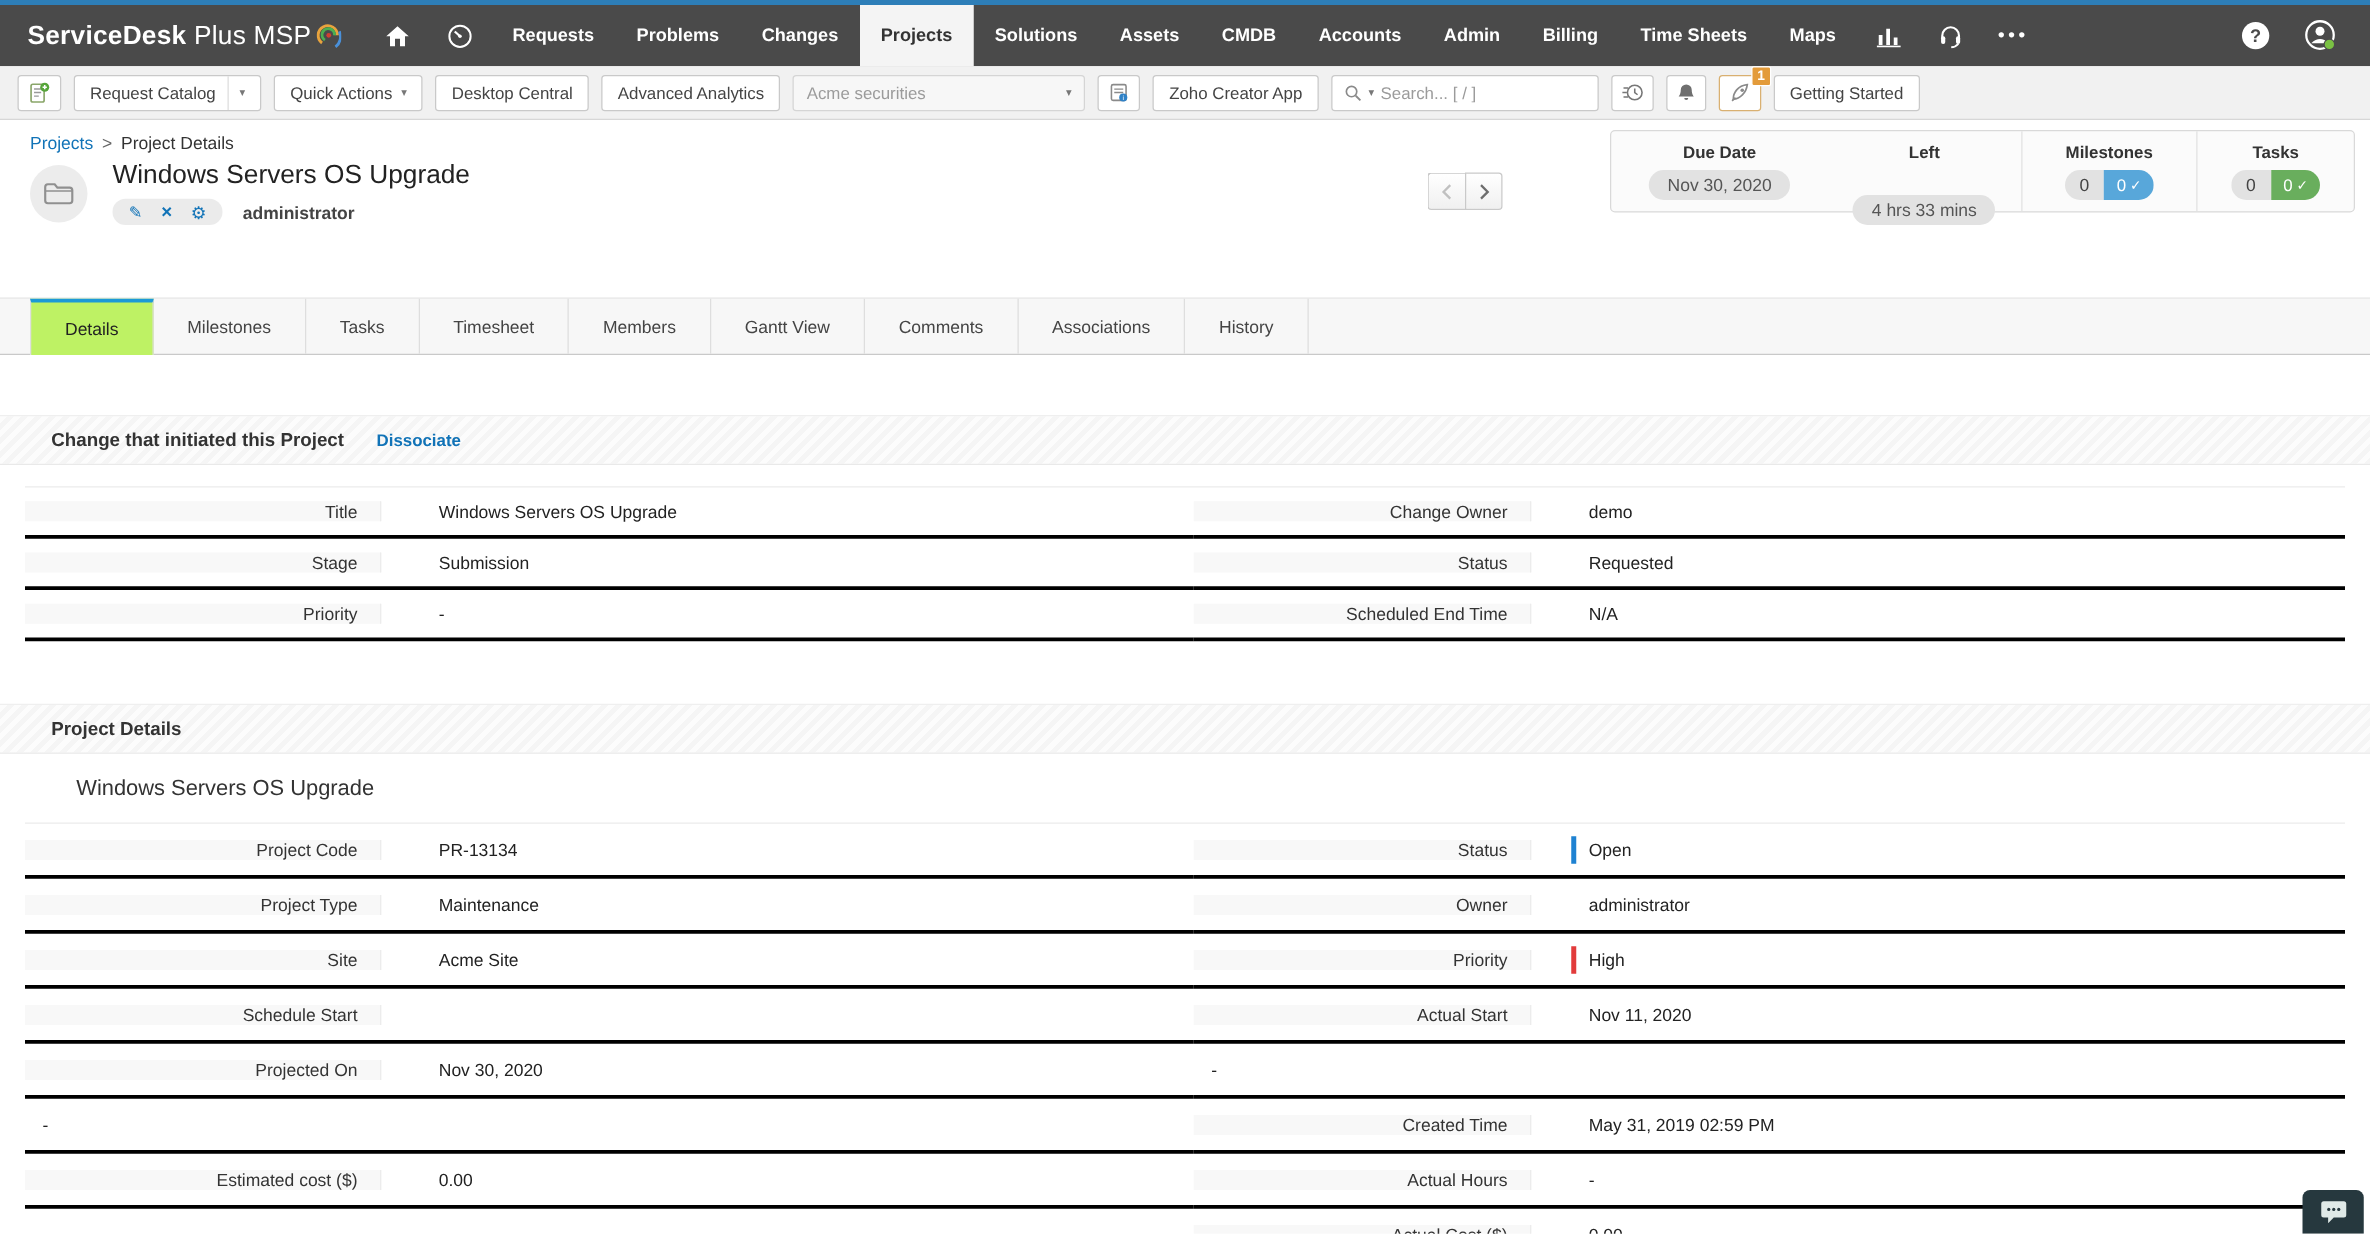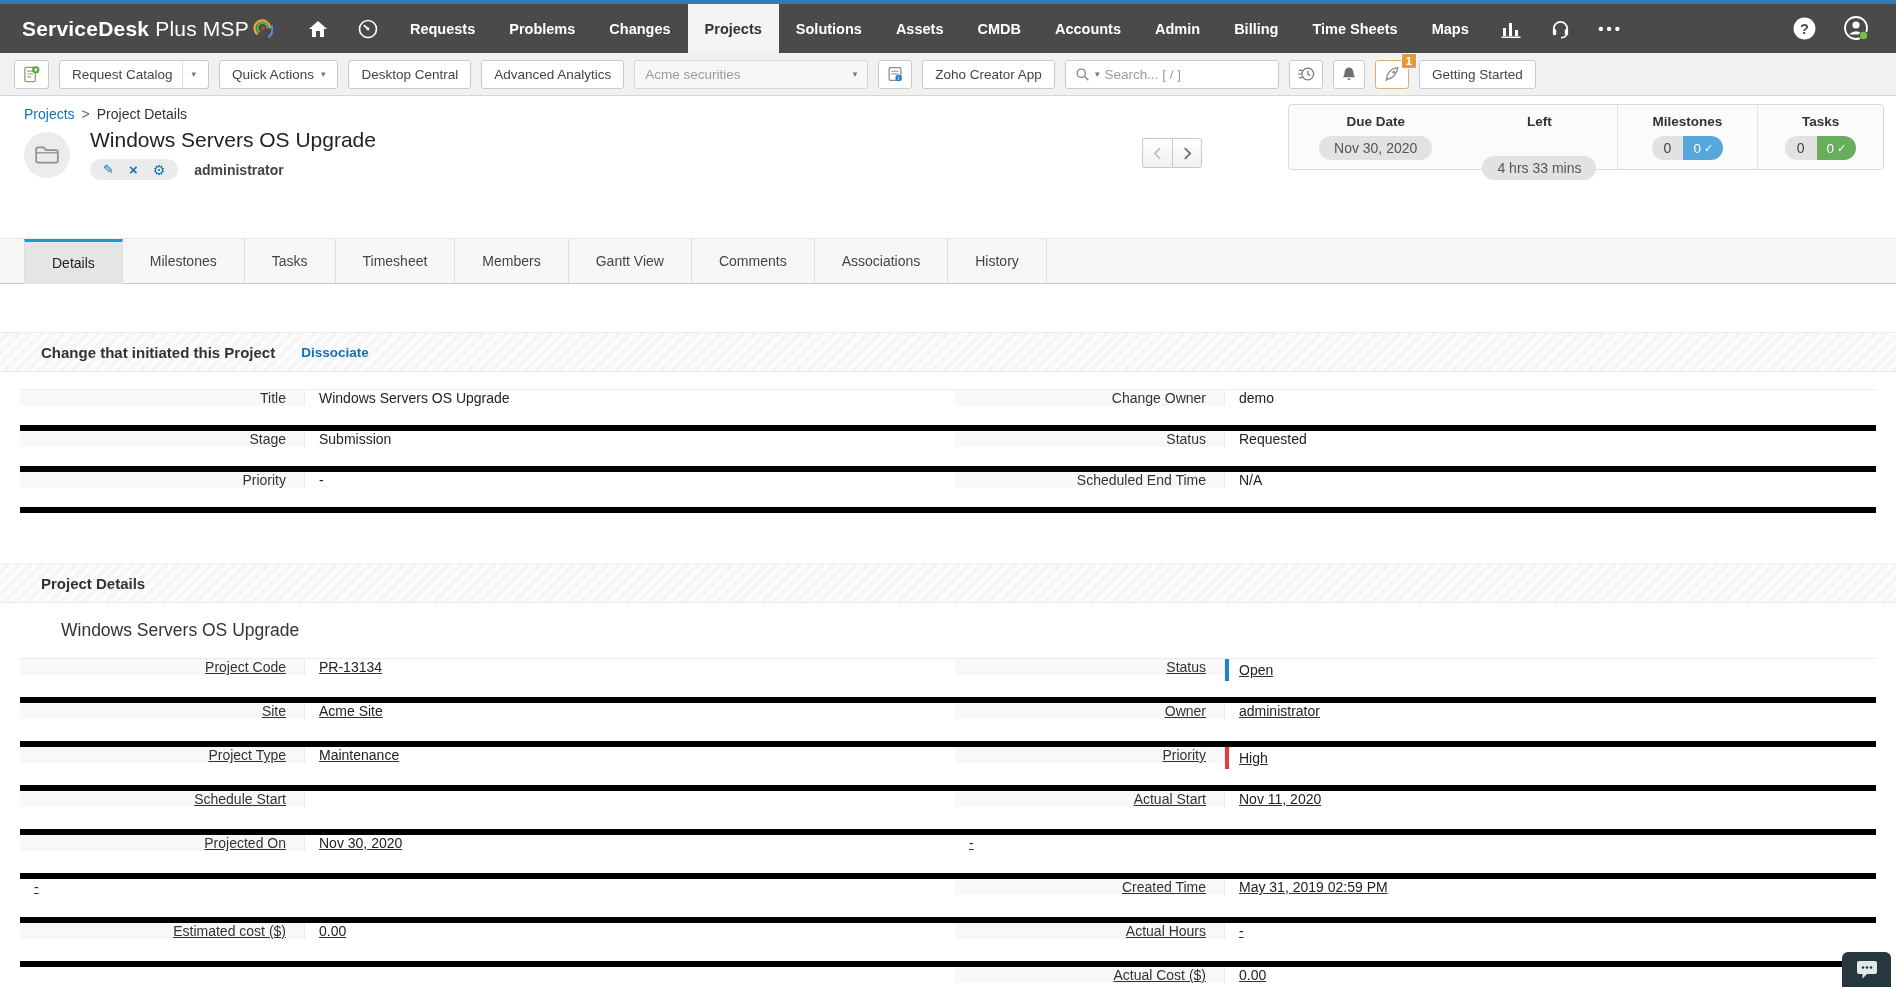--- a/index.html
+++ b/index.html
@@ -56,38 +56,38 @@
   .sum-label { font-size: 13.5px; font-weight: bold; color: #333; margin-bottom: 7px; }
   .pill { background: #e2e2e2; border-radius: 13px; padding: 4px 15px; font-size: 14px; color: #555; cursor: pointer; white-space: nowrap; }
   .pill-combo { display: inline-flex; border-radius: 13px; overflow: hidden; cursor: pointer; }
   .pill-combo .seg-l { background: #e2e2e2; color: #444; padding: 4px 12px; font-size: 14px; }
   .pill-combo .seg-r { color: #fff; padding: 4px 10px; font-size: 13.5px; display: flex; align-items: center; gap: 3px; }
   .seg-r .chk { font-size: 11px; }
   
   .tabs { display: flex; background: #f7f7f7; border-top: 1px solid #e8e8e8; border-bottom: 1px solid #c9c9c9; height: 46px; margin-top: 30px; padding-left: 24px; }
   .tab { padding: 0 27px; display: flex; align-items: center; font-size: 14px; color: #444; border-right: 1px solid #dedede; cursor: pointer; }
   .tab:first-child { border-left: 1px solid #dedede; }
-  .tab.active { background: #e5e5e5; border-top: 3px solid #1c9ad6; margin-bottom: -1px; color: #222; }
+  .tab.active { background: #bef264; border-top: 3px solid #1c9ad6; margin-bottom: -1px; color: #222; }
   
   .section-band { height: 40px; display: flex; align-items: center; gap: 26px; padding-left: 41px;
     background: repeating-linear-gradient(135deg, #fcfcfc 0px, #fcfcfc 4px, #f5f5f5 4px, #f5f5f5 8px);
     border-top: 1px solid #efefef; border-bottom: 1px solid #e9e9e9; }
   .band-title { font-size: 15px; font-weight: bold; color: #333; }
   .band-link { font-size: 13.5px; font-weight: 600; color: #1173b7; cursor: pointer; }
   .band1 { margin-top: 48px; }
   .band2 { margin-top: 50px; }
   .sub-title { font-size: 17.5px; color: #333; margin: 17px 0 14px 61px; }
   
   .detail-table { display: flex; margin: 17px 20px 0 20px; border-top: 1px solid #ececec; }
   .half { display: flex; flex-direction: column; }
   .half-l { width: 935px; }
   .half-r { flex: 1; }
-  .drow { display: flex; border-bottom: 6px solid #000000; align-items: flex-start; }
+  .drow { display: flex; border-bottom: 3px solid #000000; align-items: center; gap: 32px; }
   .t1 .drow { min-height: 41px; }
-  .t2 .drow { min-height: 44px; text-decoration: underline; }
+  .t2 .drow { min-height: 44px; }
   .dlabel { background: #f8f8f8; border-right: 1px solid #ececec; display: flex; align-items: center; justify-content: flex-end; text-align: right; padding-right: 18px; font-size: 14px; color: #333; }
   .half-l .dlabel { width: 285px; }
   .half-r .dlabel { width: 270px; }
   .dvalue { flex: 1; display: flex; align-items: center; padding-left: 14px; font-size: 14px; color: #222; background: #fff; }
   .vbar { display: inline-block; width: 4px; height: 22px; margin: 0 10px 0 -14px; }
   .sched-badge { color: #8f8f8f; font-size: 12.5px; margin: 0 7px; }
   
   .chat-btn { position: absolute; right: 5px; bottom: 0; width: 49px; height: 35px; background: #26383e; border-radius: 6px 6px 0 0; display: flex; align-items: center; justify-content: center; cursor: pointer; }
   svg { display: block; }
 </style>
@@ -391,29 +391,29 @@
 
 <div class="detail-table t2">
   <div class="half half-l">
     <div class="drow">
       <div class="dlabel">Project Code</div>
       <div class="dvalue">
           <span>PR-13134</span>
         </div>
     </div>
     <div class="drow">
+      <div class="dlabel">Project Type</div>
+      <div class="dvalue">
+          <span>Maintenance</span>
+        </div>
+    </div>
+    <div class="drow">
       <div class="dlabel">Site</div>
       <div class="dvalue">
           <span>Acme Site</span>
-        </div>
-    </div>
-    <div class="drow">
-      <div class="dlabel">Project Type</div>
-      <div class="dvalue">
-          <span>Maintenance</span>
         </div>
     </div>
     <div class="drow">
       <div class="dlabel">Schedule Start</div>
     </div>
     <div class="drow">
       <div class="dlabel">Projected On</div>
       <div class="dvalue">
           <span>Nov 30, 2020</span>
         </div>

